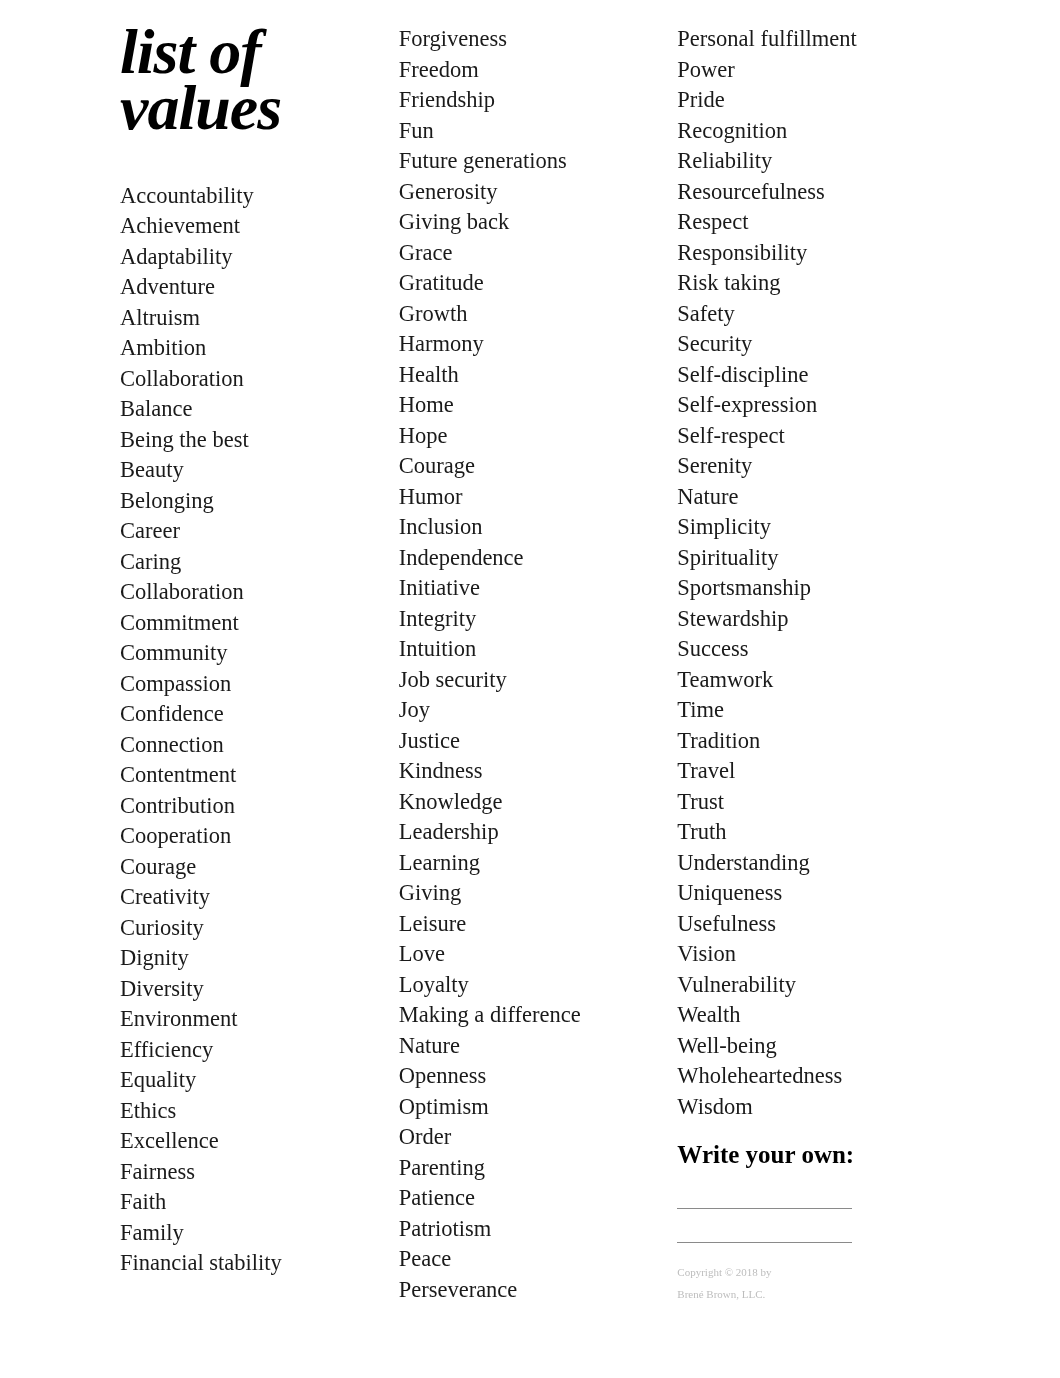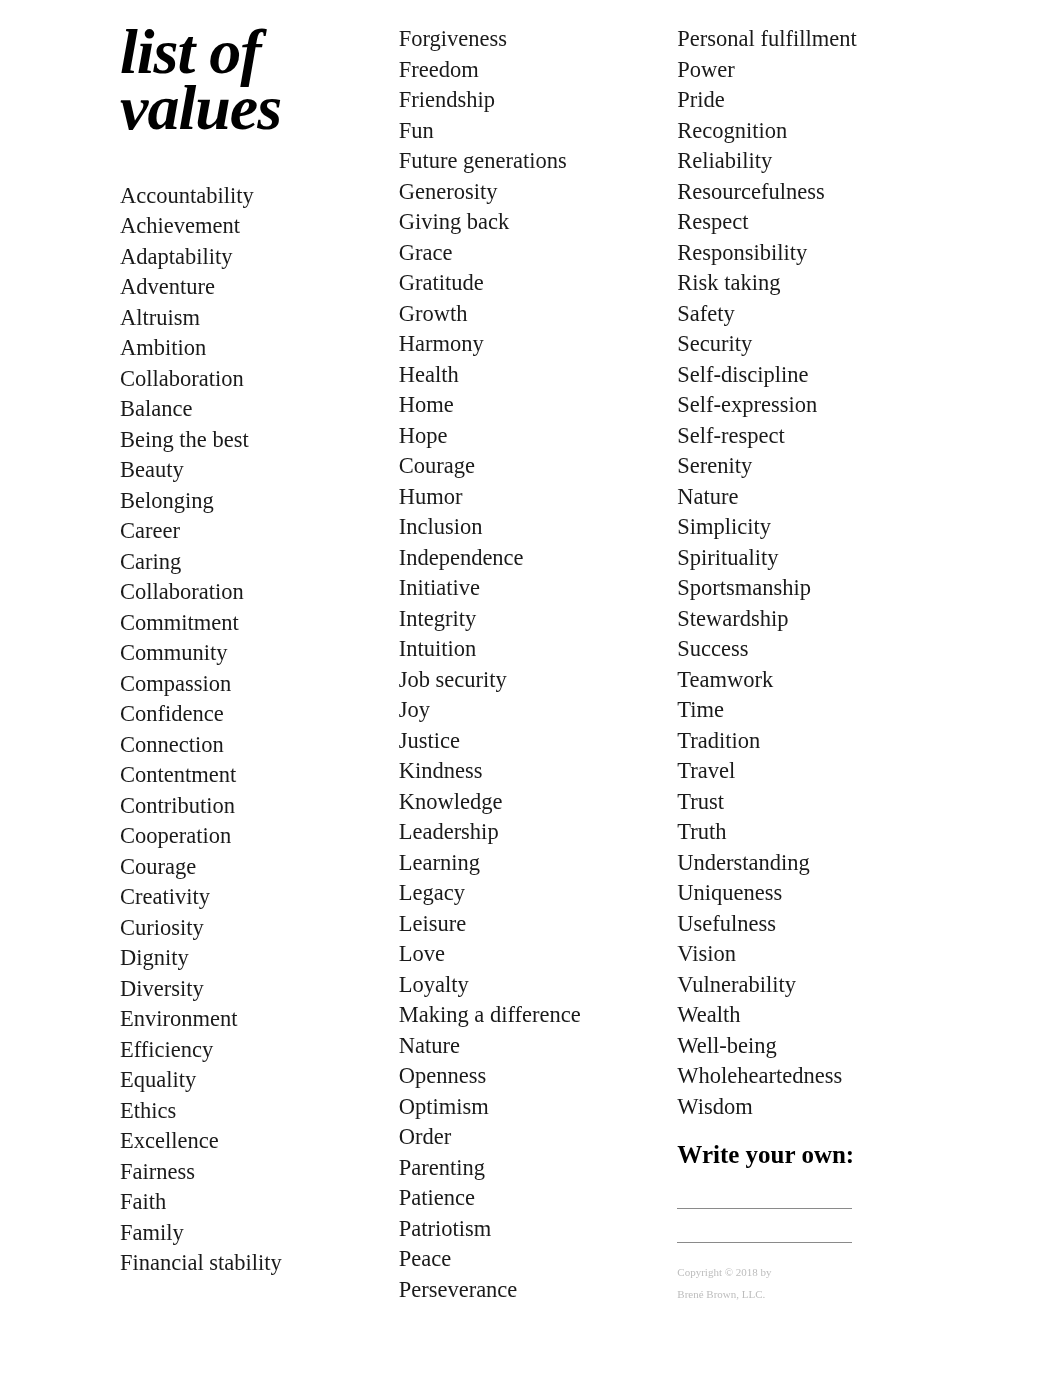--- a/index.html
+++ b/index.html
@@ -137,21 +137,21 @@
           <div class="val">Initiative</div>
           <div class="val">Integrity</div>
           <div class="val">Intuition</div>
           <div class="val">Job security</div>
           <div class="val">Joy</div>
           <div class="val">Justice</div>
           <div class="val">Kindness</div>
           <div class="val">Knowledge</div>
           <div class="val">Leadership</div>
           <div class="val">Learning</div>
-          <div class="val">Legacy</div>
+          <div class="val">Giving</div>
           <div class="val">Leisure</div>
           <div class="val">Love</div>
           <div class="val">Loyalty</div>
           <div class="val">Making a difference</div>
           <div class="val">Nature</div>
           <div class="val">Openness</div>
           <div class="val">Optimism</div>
           <div class="val">Order</div>
           <div class="val">Parenting</div>
           <div class="val">Patience</div>

